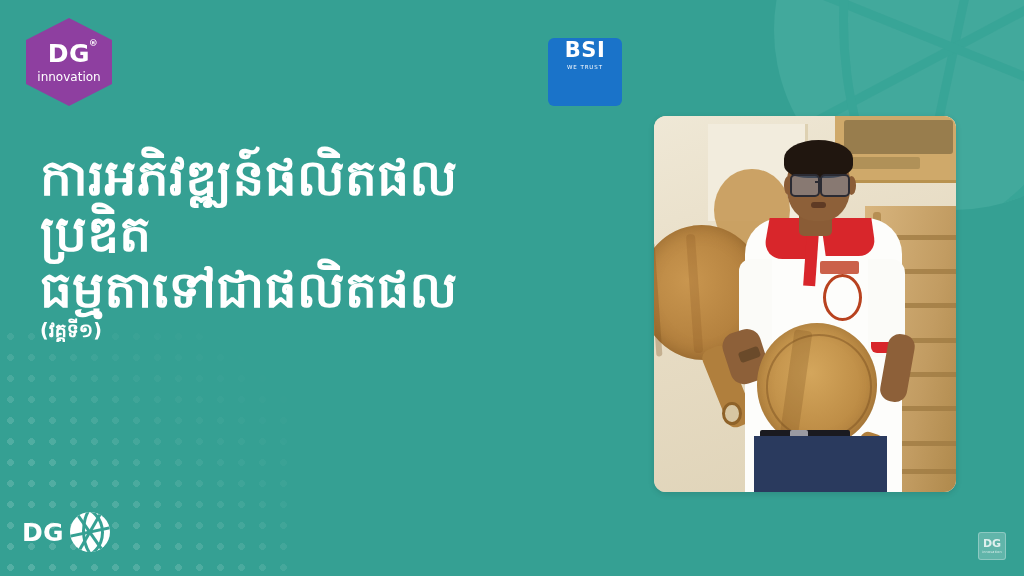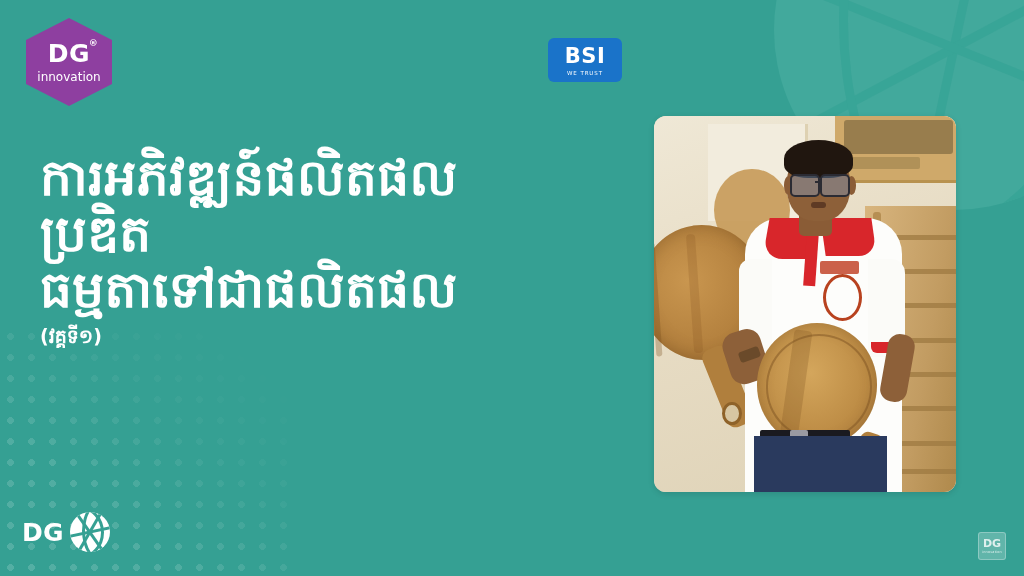--- a/index.html
+++ b/index.html
@@ -55,43 +55,43 @@
   .dg-logo .dg-main{font-size:25px;font-weight:bold;letter-spacing:.5px;position:relative;}
   .dg-logo .dg-main .reg{position:absolute;top:-2px;right:-8px;font-size:9px;font-weight:bold;}
   .dg-logo .dg-sub{font-size:12px;margin-top:5px;font-weight:normal;}
 
   .header-text{
     position:absolute;left:124px;top:52px;
     color:#ffffff;font-size:18.5px;letter-spacing:.1px;white-space:nowrap;
   }
 
   .bsi-logo{
-    position:absolute;left:548px;top:38px;width:74px;height:44px;
+    position:absolute;left:548px;top:38px;width:74px;height:68px;
     background:#1a73c9;border-radius:6px;
-    display:flex;flex-direction:column;align-items:center;justify-content:center;
+    display:flex;flex-direction:column;align-items:center;justify-content:flex-start;
     color:#fff;position:absolute;overflow:hidden;
   }
   .bsi-logo .bsi-main{font-size:21px;font-weight:bold;letter-spacing:.5px;line-height:1;margin-top:2px;}
   .bsi-logo .bsi-sub{font-size:5.5px;letter-spacing:.9px;margin-top:3px;}
   .bsi-logo .bsi-arc{
     position:absolute;left:8px;bottom:-16px;width:58px;height:26px;
     border-bottom:2.5px solid #ffffff;border-radius:50%;
   }
 
   
   .title-block{
     position:absolute;left:40px;top:150px;width:590px;
     text-align:left;color:#ffffff;
   }
   .title-line{
     font-size:50px;font-weight:bold;line-height:1.12;
     letter-spacing:.5px;white-space:nowrap;
   }
   .title-sub{
-    margin-top:6px;font-size:19px;font-weight:bold;color:#ffffff;
+    font-size:19px;font-weight:bold;color:#ffffff;
   }
 
   
   .photo-card{
     position:absolute;left:654px;top:116px;width:302px;height:376px;
     border-radius:12px;overflow:hidden;background:#e9e0c9;
     box-shadow:0 2px 6px rgba(0,0,0,.12);
   }
   .ph{position:absolute;}
   .ph-wall{left:0;top:0;width:100%;height:100%;background:linear-gradient(160deg,#efe8d6 0%,#e7dcc4 45%,#ded2b6 100%);}

